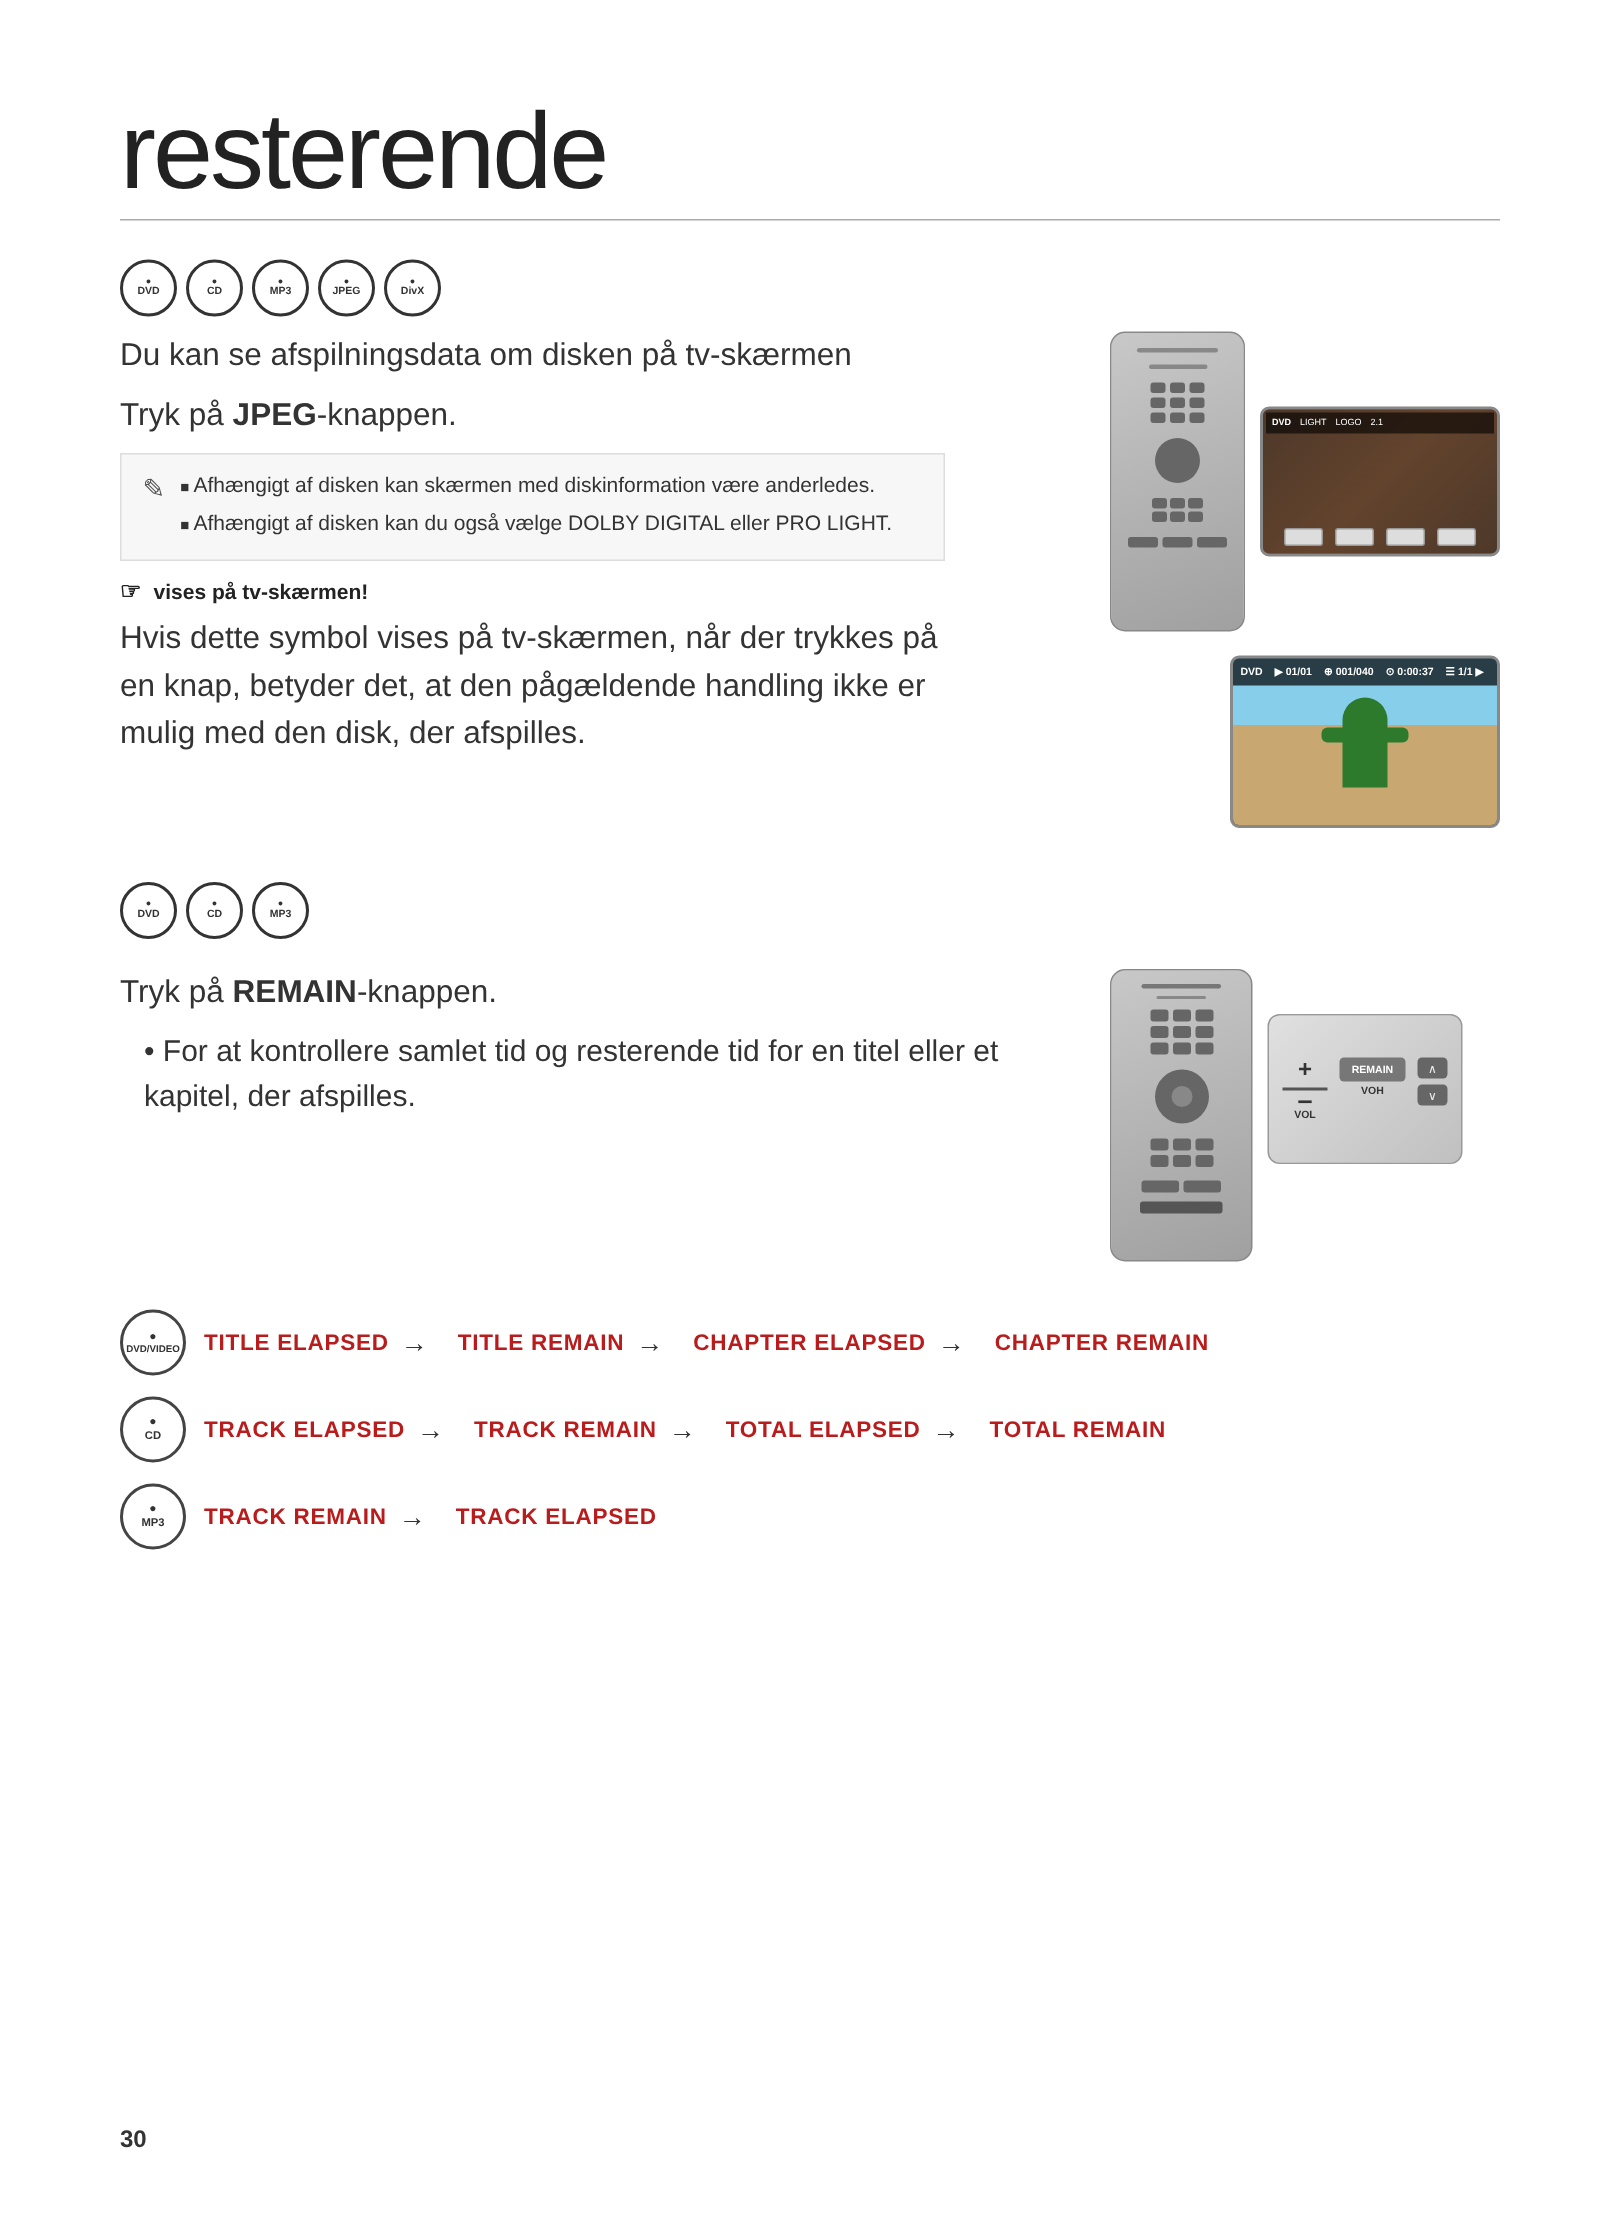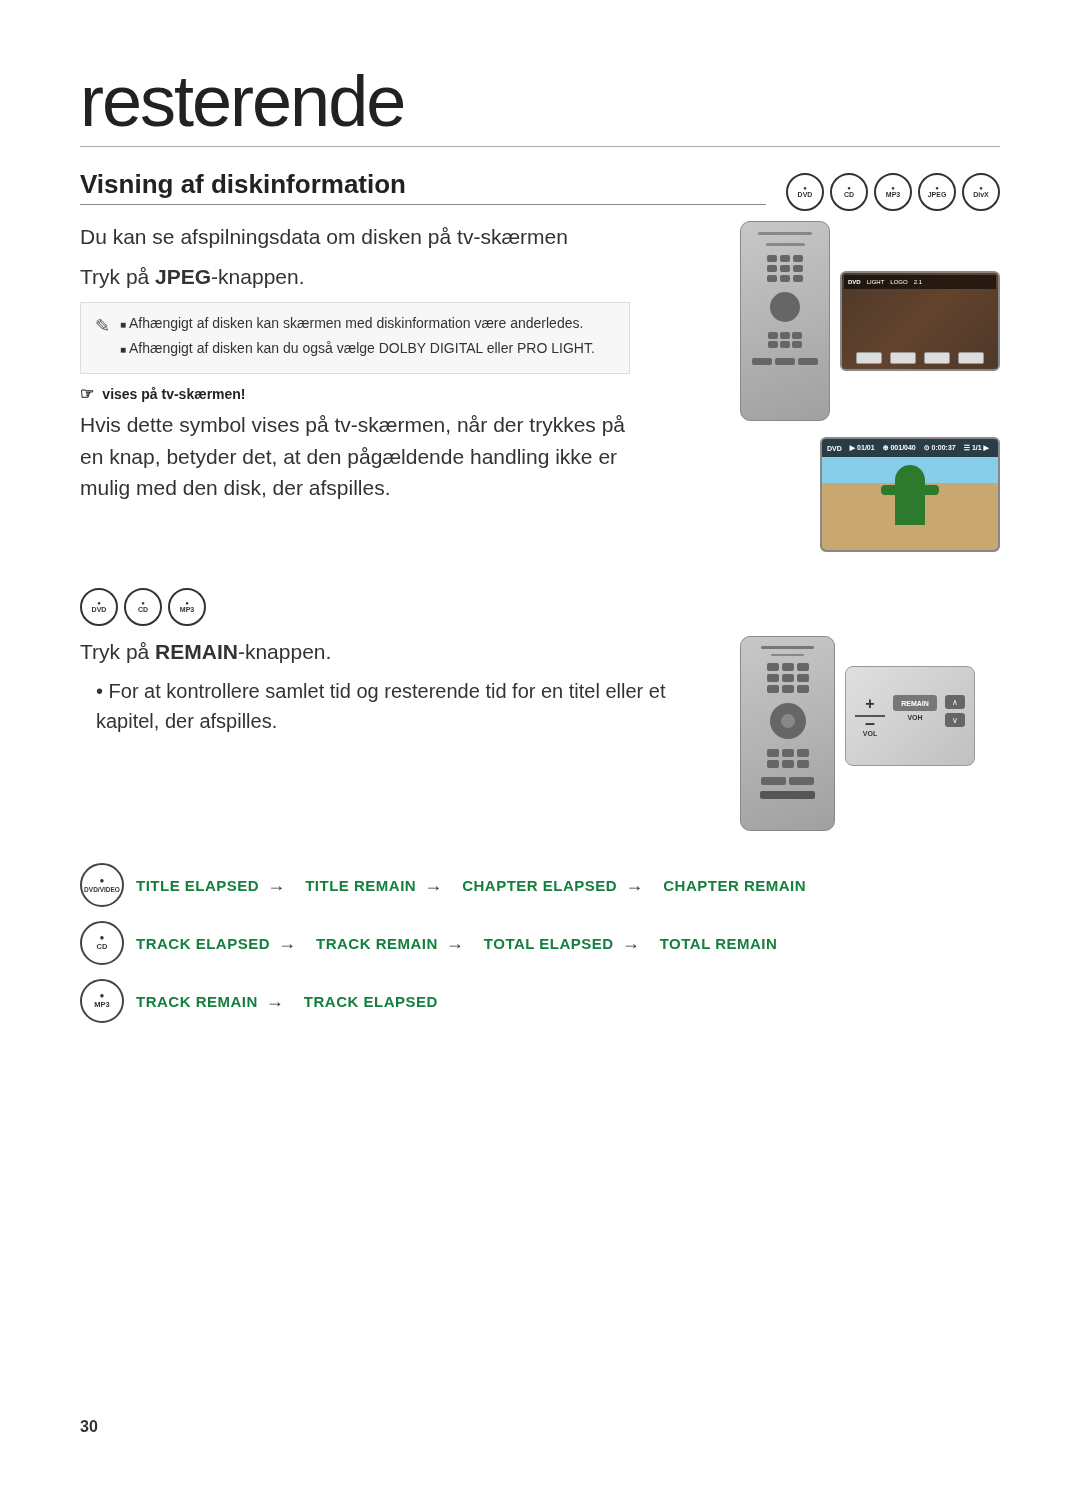--- a/index.html
+++ b/index.html
@@ -208,21 +208,21 @@
       background: #666;
       border-radius: 50%;
       position: relative;
       margin: 3px 0;
     }
 
     
     .remain-section {
       display: flex;
       gap: 30px;
-      margin-top: 10px;
+      margin-top: 20px;
     }
     .remain-left { flex: 1; }
     .remain-right {
       width: 260px;
       display: flex;
       gap: 10px;
       align-items: flex-start;
     }
 
     .remote-remain {
@@ -310,21 +310,21 @@
       font-size: 7.5px;
       font-weight: 700;
       color: #333;
       background: #fff;
       flex-shrink: 0;
       line-height: 1.1;
     }
     .flow-text {
       font-size: 15px;
       font-weight: 700;
-      color: #15803d;
+      color: #b91c1c;
       text-transform: uppercase;
       letter-spacing: 0.5px;
       margin-left: 12px;
     }
     .flow-arrow {
       font-size: 18px;
       color: #333;
       margin: 0 8px;
       font-weight: 900;
     }
@@ -372,21 +372,20 @@
 <body>
 
 <div class="page">
 
   <div class="title-large">resterende</div>
   <hr class="title-hr">
 
 
   <div class="subsection">
     <div class="subsection-title-row">
-      <div class="subsection-title">Visning af diskinformation</div>
       <div class="icon-badges">
         <div class="icon-badge dvd">
             <span style="font-size:6px;font-weight:900;">●</span>
             <span>DVD</span>
           </div>
         <div class="icon-badge cd">
             <span style="font-size:6px;font-weight:900;">●</span>
             <span>CD</span>
           </div>
         <div class="icon-badge mp3">

